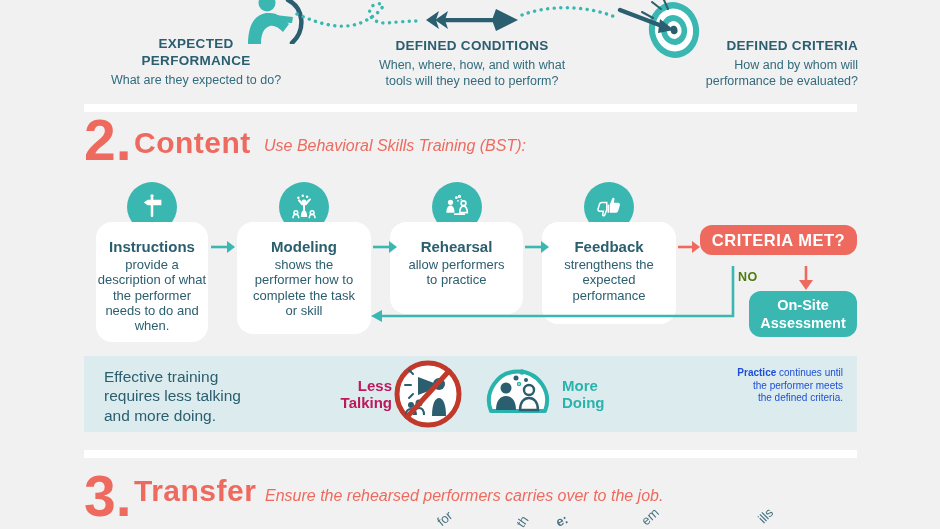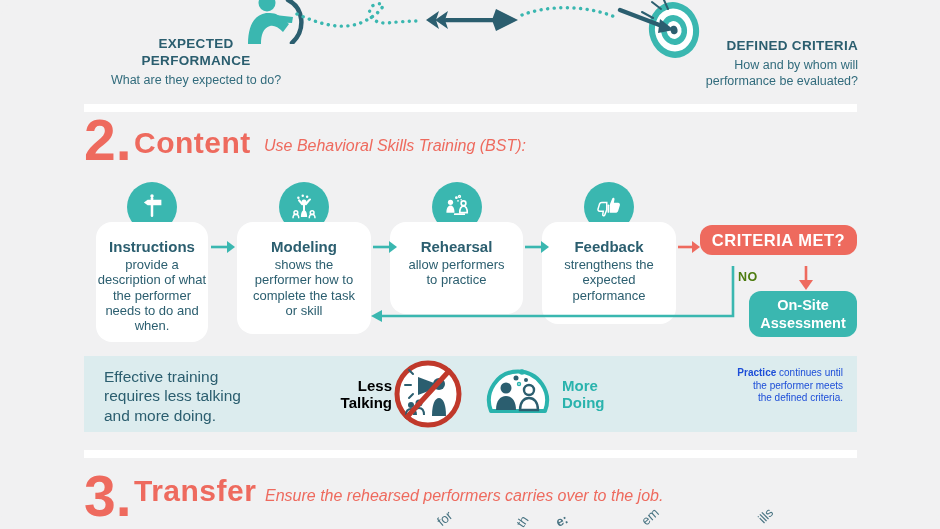--- a/index.html
+++ b/index.html
@@ -23,21 +23,21 @@
   .step-circle{width:50px;height:50px;border-radius:50%;background:#3ab7b0;display:flex;
                align-items:center;justify-content:center;}
   .criteria-btn{background:#ee6a5e;color:#fff;font-weight:bold;font-size:16.5px;letter-spacing:.5px;
                 border-radius:12px;display:flex;align-items:center;justify-content:center;}
   .yn{font-size:12.5px;font-weight:bold;color:#4d7c0f;letter-spacing:.5px;}
   .assess-btn{background:#3ab7b0;color:#fff;font-weight:bold;font-size:14.5px;line-height:1.25;
               border-radius:12px;display:flex;align-items:center;justify-content:center;text-align:center;}
   
   .banner{background:#dcecee;width:773px;height:76px;left:84px;top:356px;}
   .banner-left{font-size:15.5px;line-height:1.25;color:#2b5e6f;}
-  .less-label{color:#000000;font-weight:bold;font-size:15px;line-height:1.15;text-align:right;}
+  .less-label{color:#be185d;font-weight:bold;font-size:15px;line-height:1.15;text-align:right;}
   .more-label{color:#2ab3ad;font-weight:bold;font-size:15px;line-height:1.15;}
   .banner-right{font-size:10px;line-height:1.25;text-align:right;color:#1d4ed8;}
   .banner-right b{font-weight:bold;}
   
   .frag{font-size:13px;color:#2b5e6f;opacity:.85;display:inline-block;}
 </style>
 </head>
 <body>
 
 <div class="page">
@@ -75,20 +75,25 @@
     <path d="M40,2 l9,7 M52,0 l4,9 M30,12 l11,6" stroke="#2b5e6f" stroke-width="2" stroke-linecap="round"></path>
     <path d="M8,10 L50,26" stroke="#2b5e6f" stroke-width="4.5" stroke-linecap="round"></path>
     <path d="M48,19 L62,30 L46,33 Z" fill="#2b5e6f"></path>
   </svg>
 
   <div class="abs perf-item" style="left:86px;top:36px;">
     <div class="perf-title pre">EXPECTED
 PERFORMANCE</div>
     <div class="perf-desc pre">What are they expected to do?</div>
   </div>
+  <div class="abs perf-item" style="left:362px;top:38px;">
+    <div class="perf-title pre">DEFINED CONDITIONS</div>
+    <div class="perf-desc pre">When, where, how, and with what
+tools will they need to perform?</div>
+  </div>
   <div class="abs perf-item" style="left:638px;top:38px;text-align:right;">
     <div class="perf-title pre">DEFINED CRITERIA</div>
     <div class="perf-desc pre">How and by whom will
 performance be evaluated?</div>
   </div>
 
   <div class="abs white-bar" style="top:104px;"></div>
 
   <div class="abs big-num" style="left:84px;top:112px;">2.</div>
   <div class="abs sec-title" style="left:134px;top:126px;">Content</div>

